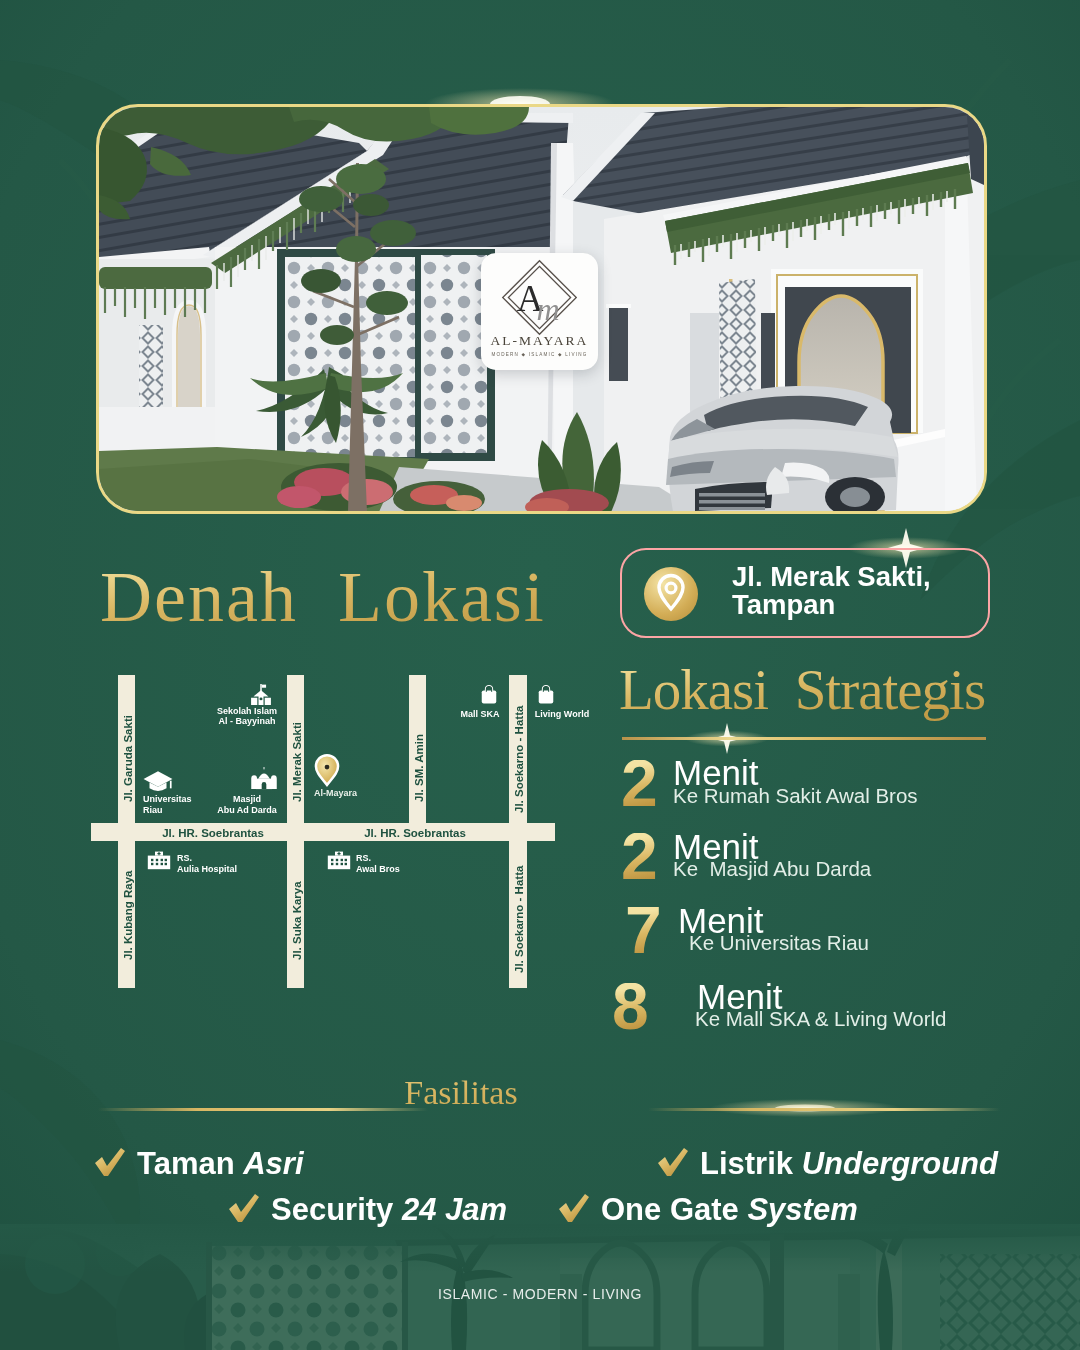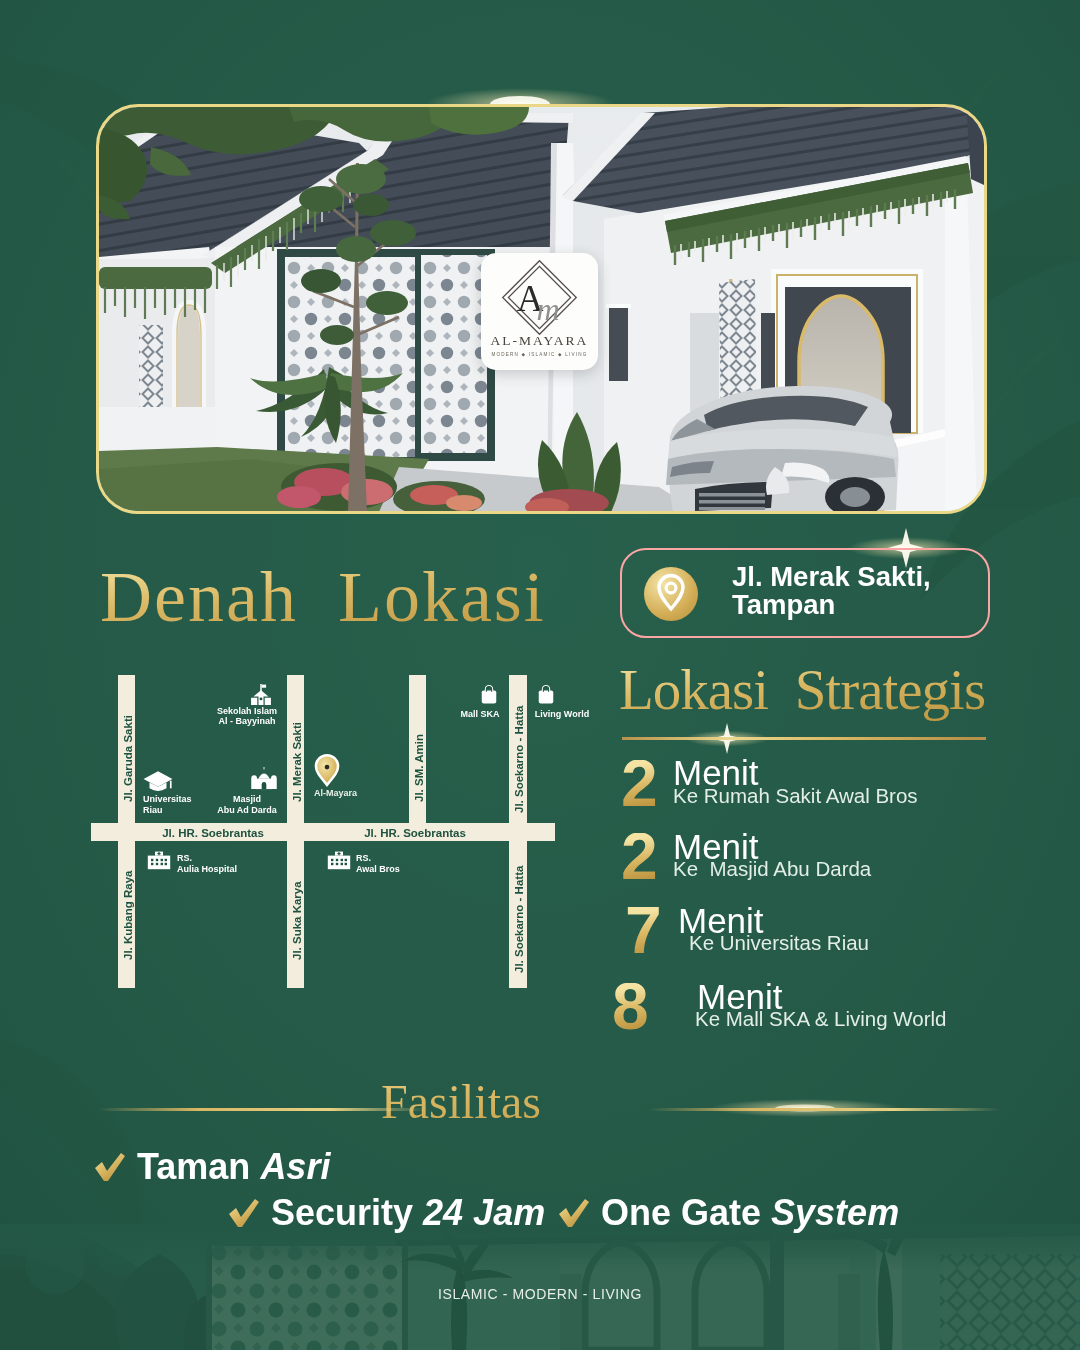--- a/index.html
+++ b/index.html
@@ -21,24 +21,24 @@
   .lokasi { position:absolute; left:619px; top:657px; font-family:"Liberation Serif", serif;
     font-size:57px; letter-spacing:-1px; }
   .divider { position:absolute; left:622px; top:737px; width:364px; height:3px;
     background:linear-gradient(90deg, #b8924a, #ecd88f 30%, #d9b763 60%, #b8924a 95%); }
   .menit-num { position:absolute; font-weight:bold; font-size:66px; line-height:0.72;
     background:linear-gradient(170deg,#f4e3a3 15%,#d9b763 55%,#bd9440 95%);
     -webkit-background-clip:text; background-clip:text; color:transparent; }
   .menit-word { position:absolute; color:#fff; font-weight:normal; font-size:35px; line-height:1; }
   .menit-sub { position:absolute; color:#e2eee7; font-size:20.5px; line-height:1; }
   .fasilitas { position:absolute; left:0; top:1074px; width:922px; text-align:center;
-    font-family:"Liberation Serif", serif; font-size:48px; }
+    font-family:"Liberation Serif", serif; font-size:34px; }
   .fline { position:absolute; height:3px; top:1108px;
     background:linear-gradient(90deg, rgba(210,180,100,0), #d9b763 30%, #e8d184 70%, rgba(210,180,100,0)); }
-  .fac { position:absolute; color:#fff; font-size:36px; font-weight:600; white-space:nowrap; }
+  .fac { position:absolute; color:#fff; font-size:31px; font-weight:600; white-space:nowrap; }
   .fac b { font-style:italic; }
   .fac .chk { vertical-align:-4px; margin-right:11px; }
   .footer-label { position:absolute; left:0; top:1286px; width:1080px; text-align:center;
     color:rgba(255,255,255,.88); font-size:14px; letter-spacing:0.6px; }
 </style>
 </head>
 <body>
 <div class="page">
 
   <svg style="position:absolute;left:0;top:0" width="1080" height="1350" viewBox="0 0 1080 1350">
@@ -496,20 +496,30 @@
   <div class="fac" style="left:92px; top:1146px;"><svg class="chk" width="34" height="32" viewBox="0 0 34 32">
         <defs>
           <linearGradient id="ckg1" x1="0" y1="0" x2="0.7" y2="1">
             <stop offset="0" stop-color="#f0dfa0"></stop>
             <stop offset="0.55" stop-color="#d9b763"></stop>
             <stop offset="1" stop-color="#bb923e"></stop>
           </linearGradient>
         </defs>
         <path d="M3 17 L10 11 L15 20 L29 2 L33 5 L16 30 L12 30 z" fill="url(#ckg1)"></path>
       </svg>Taman <b>Asri</b></div>
+  <div class="fac" style="left:655px; top:1146px;"><svg class="chk" width="34" height="32" viewBox="0 0 34 32">
+        <defs>
+          <linearGradient id="ckg3" x1="0" y1="0" x2="0.7" y2="1">
+            <stop offset="0" stop-color="#f0dfa0"></stop>
+            <stop offset="0.55" stop-color="#d9b763"></stop>
+            <stop offset="1" stop-color="#bb923e"></stop>
+          </linearGradient>
+        </defs>
+        <path d="M3 17 L10 11 L15 20 L29 2 L33 5 L16 30 L12 30 z" fill="url(#ckg3)"></path>
+      </svg>Listrik <b>Underground</b></div>
   <div class="fac" style="left:226px; top:1192px;"><svg class="chk" width="34" height="32" viewBox="0 0 34 32">
         <defs>
           <linearGradient id="ckg4" x1="0" y1="0" x2="0.7" y2="1">
             <stop offset="0" stop-color="#f0dfa0"></stop>
             <stop offset="0.55" stop-color="#d9b763"></stop>
             <stop offset="1" stop-color="#bb923e"></stop>
           </linearGradient>
         </defs>
         <path d="M3 17 L10 11 L15 20 L29 2 L33 5 L16 30 L12 30 z" fill="url(#ckg4)"></path>
       </svg>Security <b>24 Jam</b></div>

